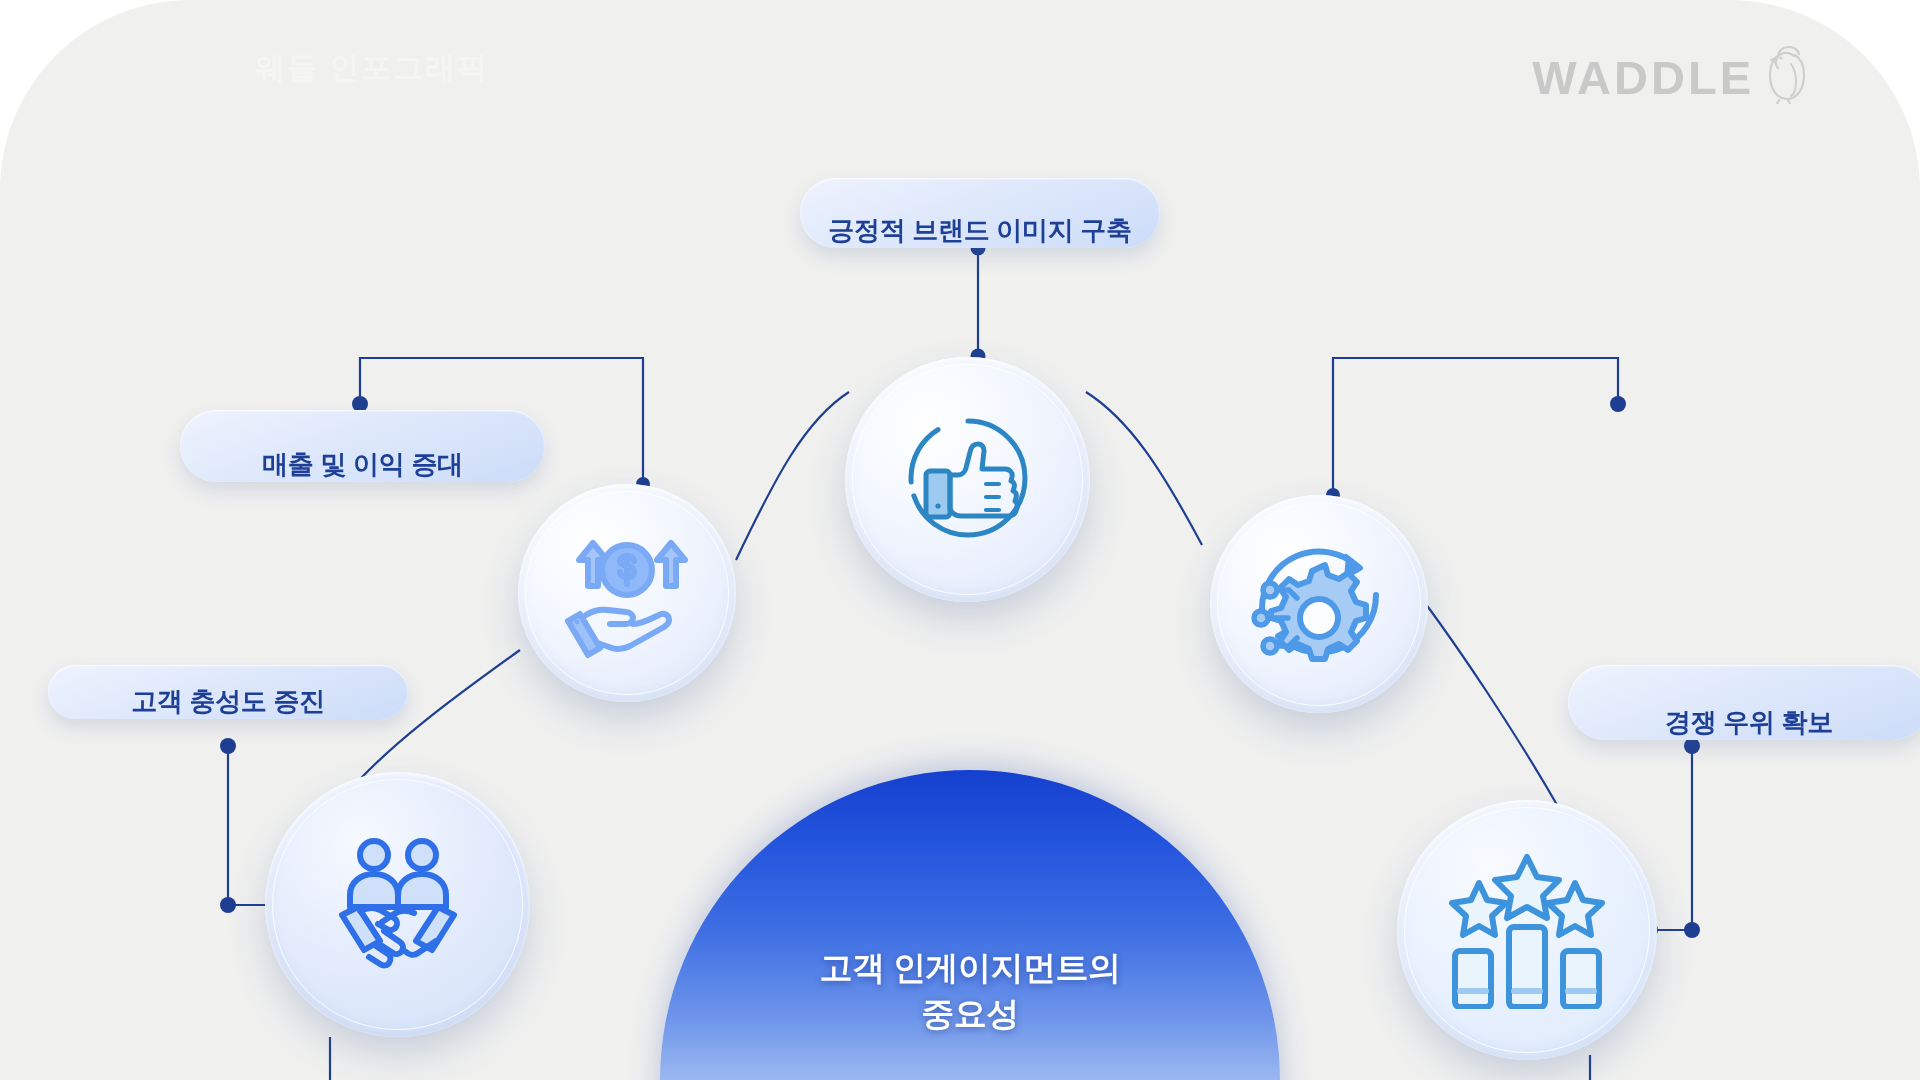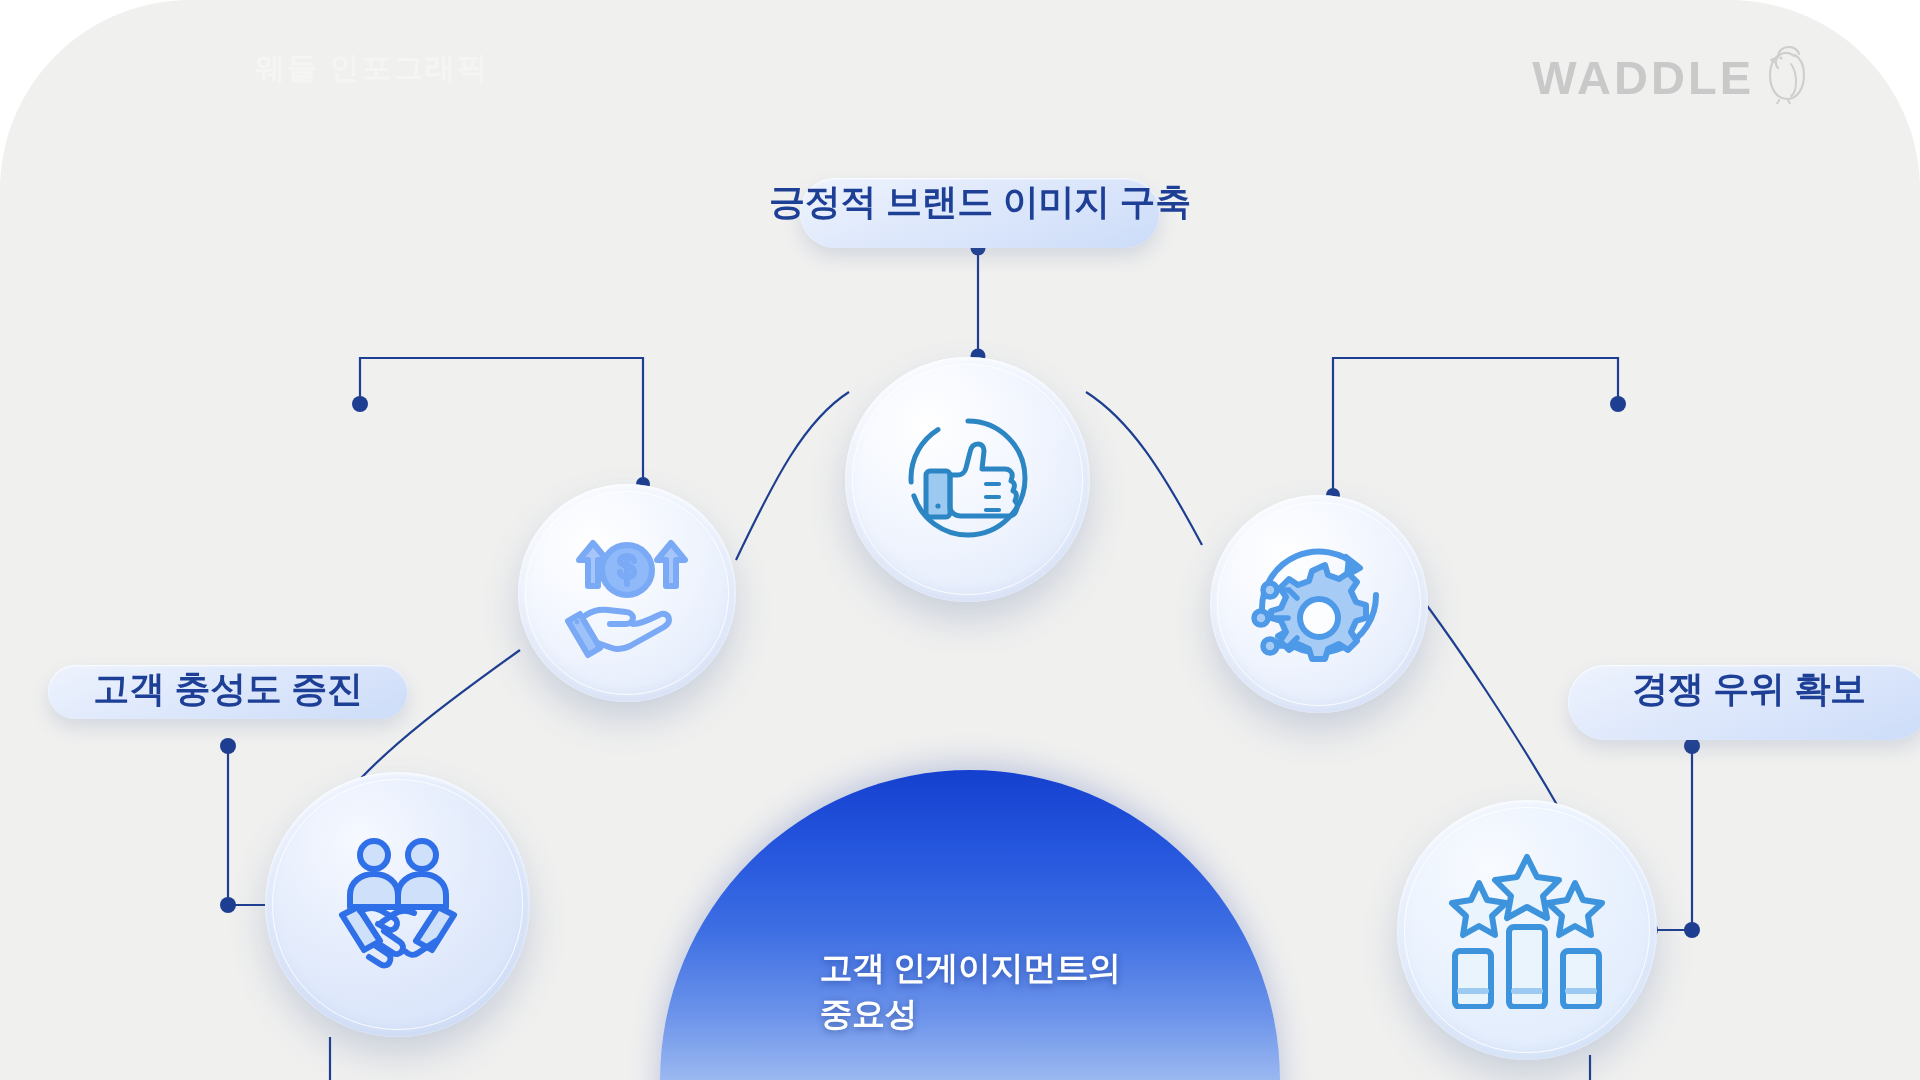--- a/index.html
+++ b/index.html
@@ -67,28 +67,28 @@
     position: absolute;
     left: 0; top: 0;
     width: 1920px; height: 1080px;
     pointer-events: none;
   }
 
   
   .pill {
     position: absolute;
     display: flex;
-    align-items: flex-start;
+    align-items: flex-end;
     justify-content: center;
     border-radius: 999px;
     background: linear-gradient(160deg, #eef3fd 0%, #dbe6fb 55%, #ccdcf8 100%);
     box-shadow: 0 9px 18px rgba(80,100,150,0.17),
                 inset 0 1px 2px rgba(255,255,255,0.95);
     color: #1d3f96;
-    font-size: 36px;
+    font-size: 26px;
     font-weight: 700;
     letter-spacing: -0.3px;
     white-space: nowrap;
   }
 
   .pill-top     { left: 800px;  top: 178px; width: 360px; height: 70px; }
   .pill-left-1  { left: 180px;  top: 410px; width: 365px; height: 72px; }
   .pill-left-2  { left: 48px;   top: 665px; width: 360px; height: 54px; }
   .pill-right-1 { left: 1435px; top: 410px; width: 365px; height: 72px; }
   .pill-right-2 { left: 1568px; top: 665px; width: 362px; height: 75px; }
@@ -148,21 +148,21 @@
         #dbe7fa 94%,
         #eef3fc 100%);
     box-shadow: 0 -6px 30px rgba(40,70,170,0.25);
     display: flex;
     align-items: flex-start;
     justify-content: center;
     overflow: hidden;
   }
   #dome-title {
     margin-top: 175px;
-    text-align: left;
+    text-align: center;
     color: #ffffff;
     font-size: 33px;
     font-weight: 700;
     line-height: 1.38;
     letter-spacing: -0.5px;
     text-shadow: 0 2px 7px rgba(10,35,110,0.45);
     white-space: pre-line;
   }
 </style>
 </head>
@@ -220,20 +220,23 @@
         <circle cx="228" cy="746" r="8"></circle>
         <circle cx="1692" cy="930" r="8"></circle>
         <circle cx="1692" cy="746" r="8"></circle>
         <circle cx="1650" cy="930" r="8"></circle>
       </g>
     </svg>
 
     <div class="pill pill-top">
       <span>긍정적 브랜드 이미지 구축</span>
     </div>
+    <div class="pill pill-left-1">
+      <span>매출 및 이익 증대</span>
+    </div>
     <div class="pill pill-left-2">
       <span>고객 충성도 증진</span>
     </div>
     <div class="pill pill-right-2">
       <span>경쟁 우위 확보</span>
     </div>
 
     <div class="node node-thumb">
       <div class="node-ring"></div>
       <span>

